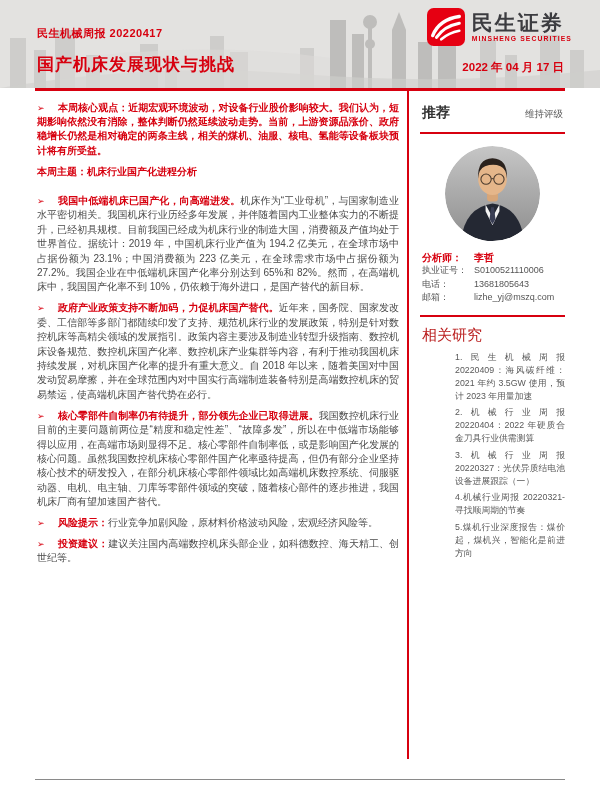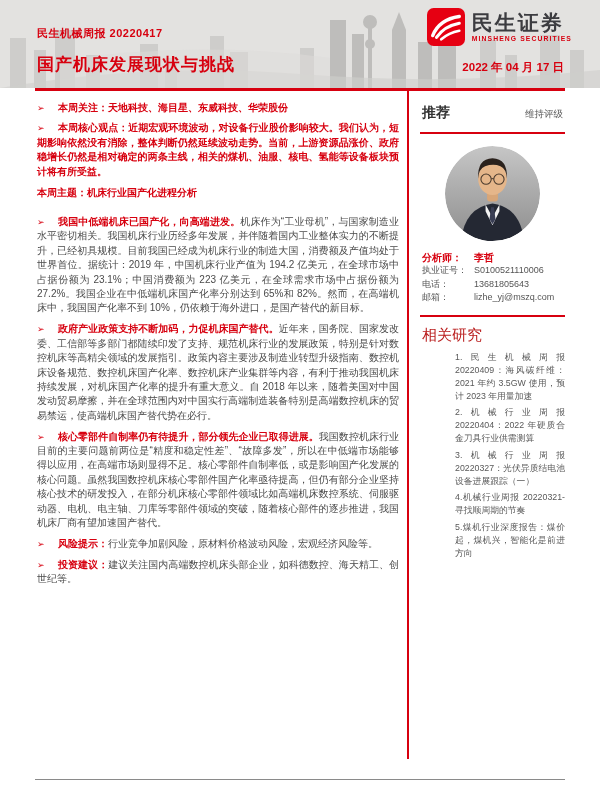--- a/index.html
+++ b/index.html
@@ -109,23 +109,20 @@
     <div class="report-title">国产机床发展现状与挑战</div>
     <div class="report-date">2022 年 04 月 17 日</div>
   </div>
 
   <div class="rule"></div>
 
   <div class="content">
 
     <div class="main">
       <p class="para">
-        <span class="bullet">➢</span><span class="lead">本周关注：天地科技、海目星、东威科技、华荣股份</span>
-      </p>
-      <p class="para">
         <span class="bullet">➢</span><span class="lead">本周核心观点：近期宏观环境波动，对设备行业股价影响较大。我们认为，短期影响依然没有消除，整体判断仍然延续波动走势。当前，上游资源品涨价、政府稳增长仍然是相对确定的两条主线，相关的煤机、油服、核电、氢能等设备板块预计将有所受益。</span>
       </p>
       <p class="theme-line">本周主题：机床行业国产化进程分析</p>
       <p class="para">
         <span class="bullet">➢</span><span class="lead">我国中低端机床已国产化，向高端进发。</span><span>机床作为“工业母机”，与国家制造业水平密切相关。我国机床行业历经多年发展，并伴随着国内工业整体实力的不断提升，已经初具规模。目前我国已经成为机床行业的制造大国，消费额及产值均处于世界首位。据统计：2019 年，中国机床行业产值为 194.2 亿美元，在全球市场中占据份额为 23.1%；中国消费额为 223 亿美元，在全球需求市场中占据份额为 27.2%。我国企业在中低端机床国产化率分别达到 65%和 82%。然而，在高端机床中，我国国产化率不到 10%，仍依赖于海外进口，是国产替代的新目标。</span>
       </p>
       <p class="para">
         <span class="bullet">➢</span><span class="lead">政府产业政策支持不断加码，力促机床国产替代。</span><span>近年来，国务院、国家发改委、工信部等多部门都陆续印发了支持、规范机床行业的发展政策，特别是针对数控机床等高精尖领域的发展指引。政策内容主要涉及制造业转型升级指南、数控机床设备规范、数控机床国产化率、数控机床产业集群等内容，有利于推动我国机床持续发展，对机床国产化率的提升有重大意义。自 2018 年以来，随着美国对中国发动贸易摩擦，并在全球范围内对中国实行高端制造装备特别是高端数控机床的贸易禁运，使高端机床国产替代势在必行。</span>
       </p>
       <p class="para">

